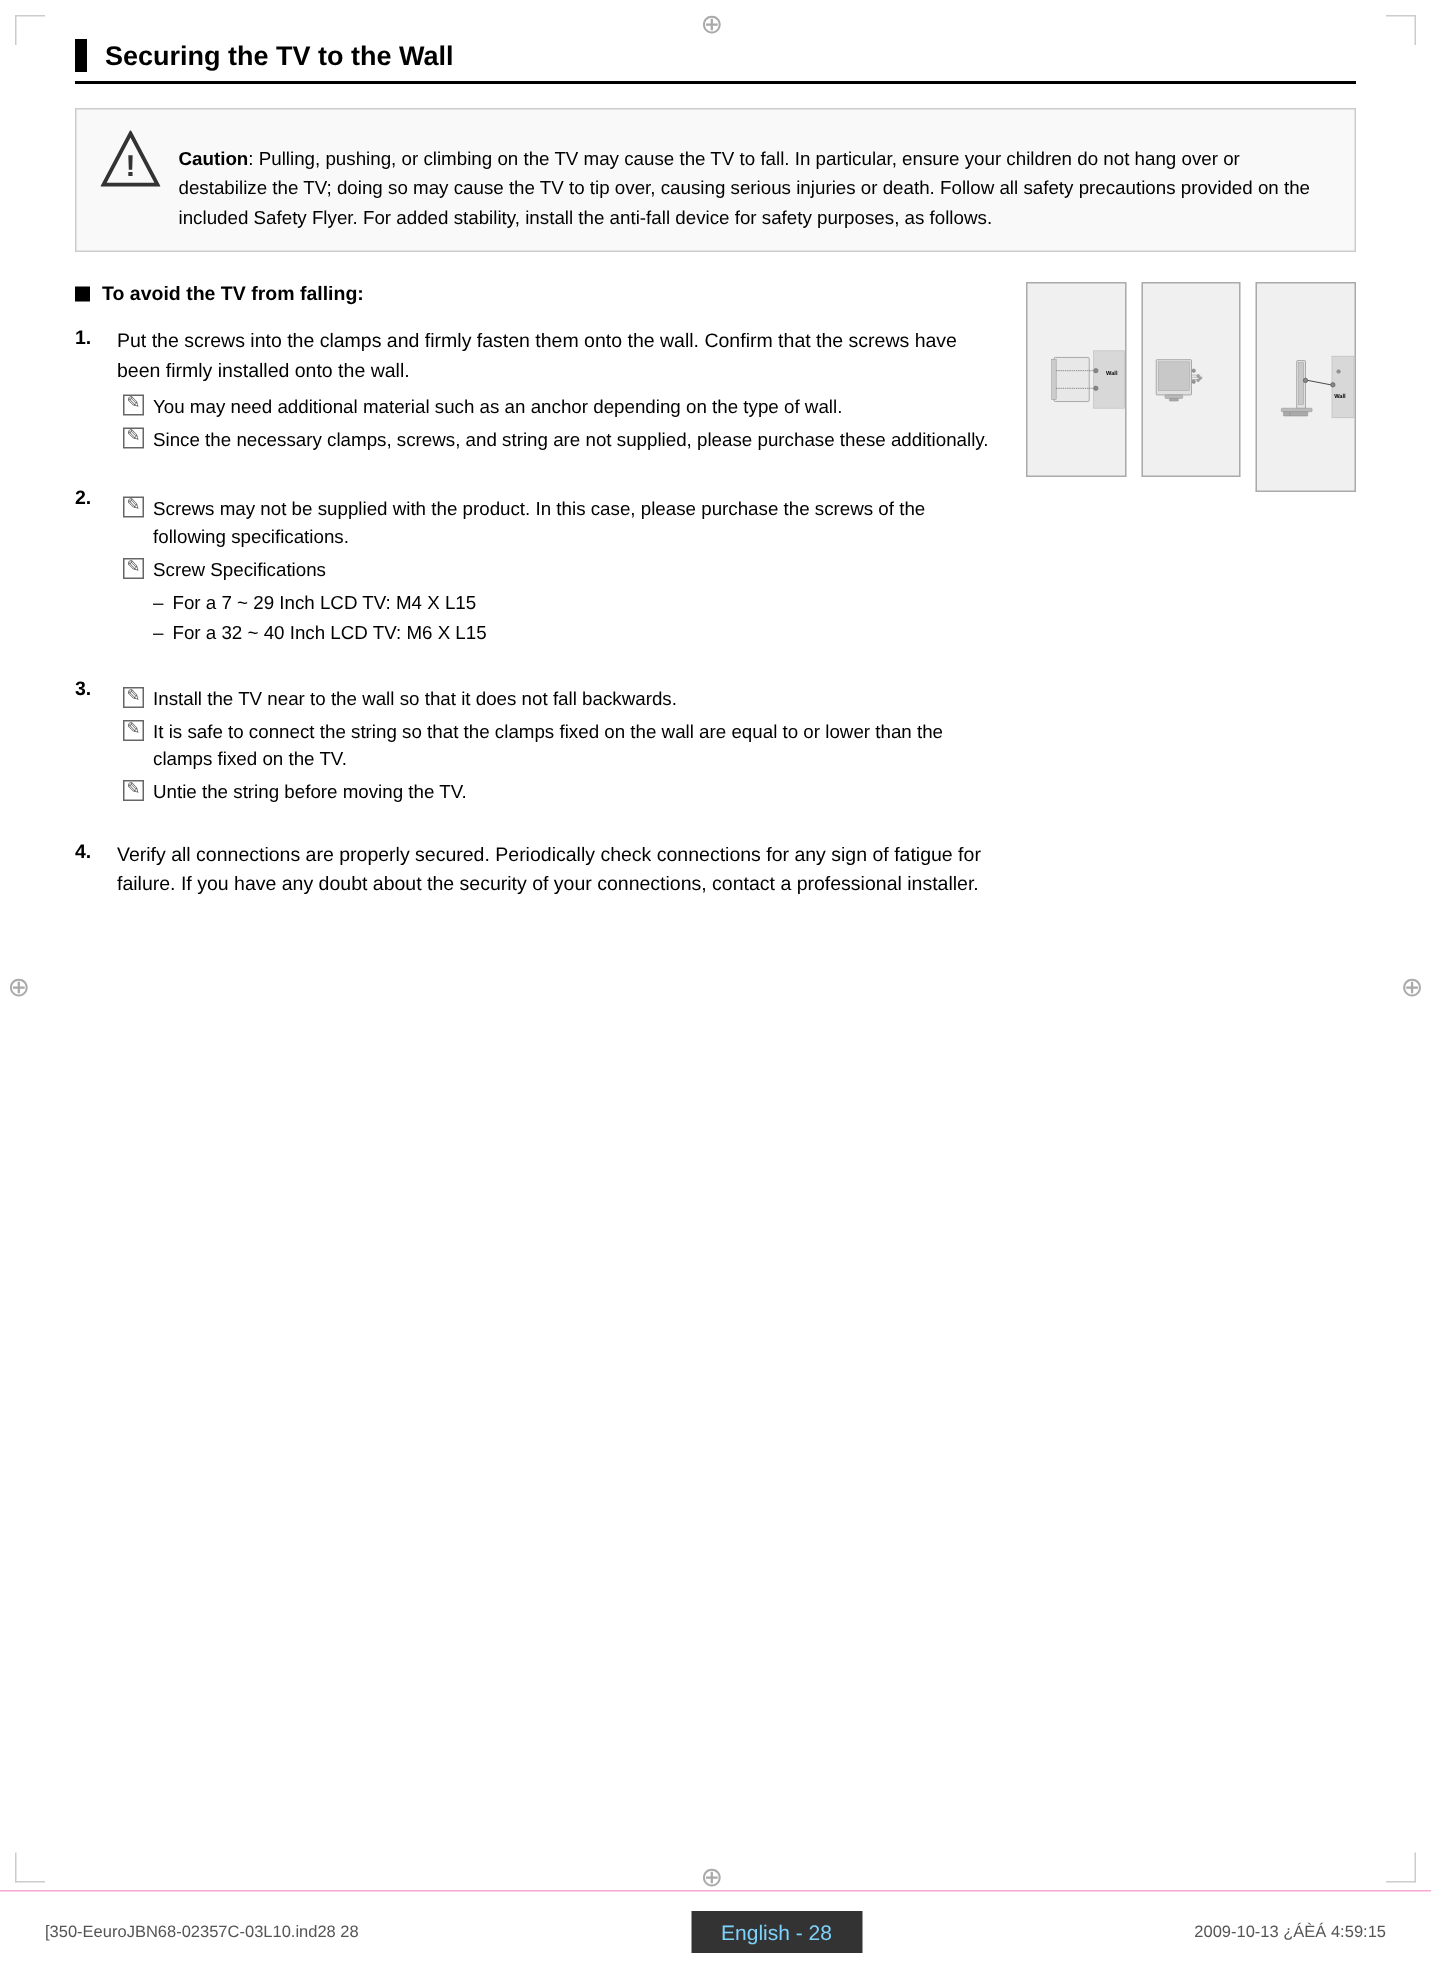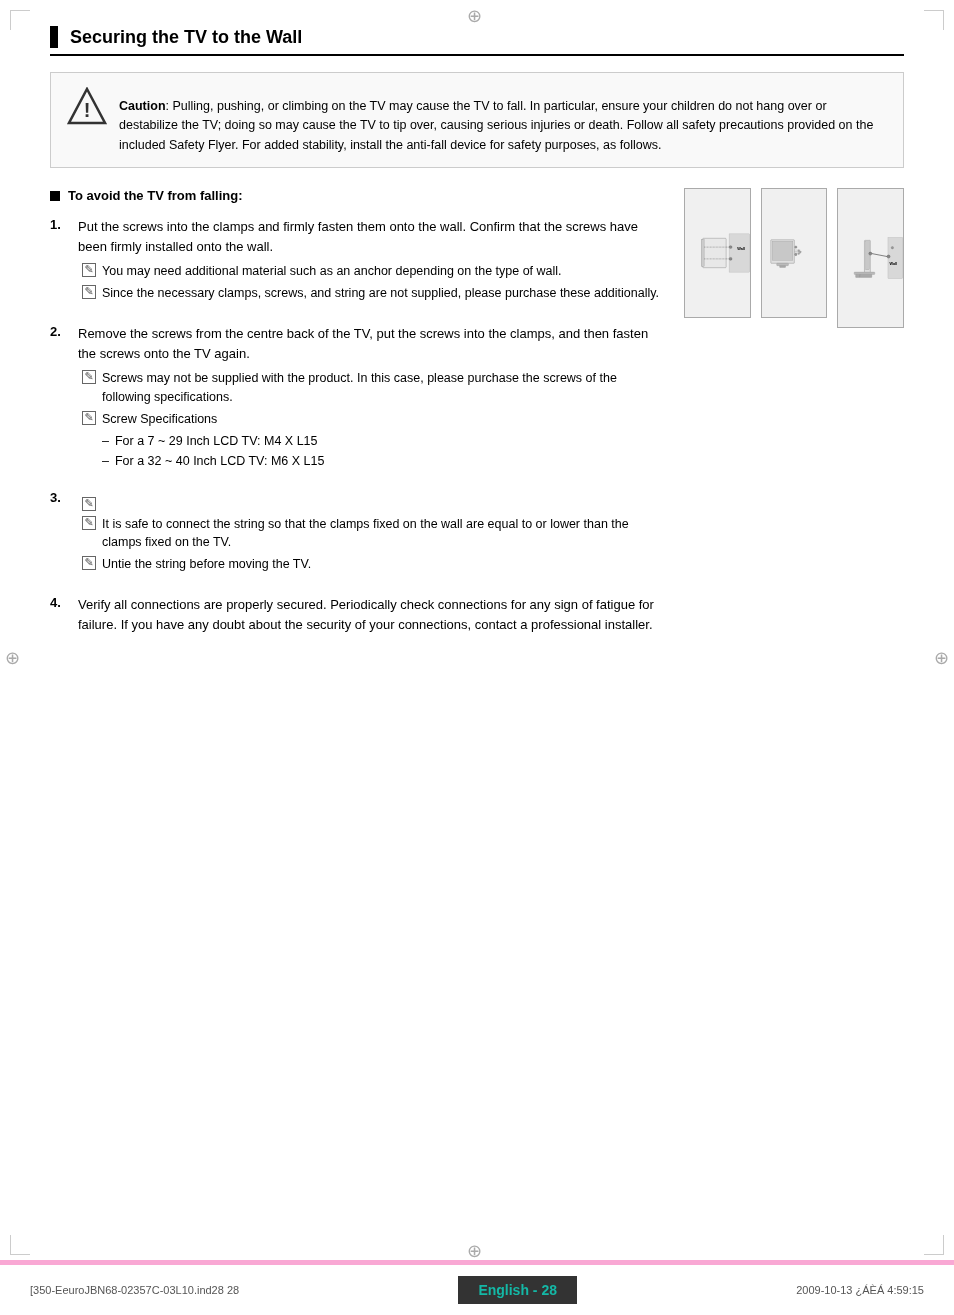--- a/index.html
+++ b/index.html
@@ -225,39 +225,39 @@
     }
 
     
     .footer {
       position: absolute;
       bottom: 0;
       left: 0;
       right: 0;
       height: 55px;
       background: #fff;
-      border-top: 5px solid #f9a8d4;
+      border-top: 1px solid #f9a8d4;
       display: flex;
       align-items: center;
       justify-content: space-between;
       padding: 0 30px;
     }
     .footer-left {
       font-size: 11px;
       color: #555;
     }
     .footer-center {
       display: flex;
       align-items: center;
       gap: 0;
     }
     .footer-page-badge {
       background: #333;
-      color: #14b8a6;
-      font-weight: bold;
+      color: #7dd3fc;
+      font-weight: normal;
       font-size: 14px;
       padding: 6px 20px;
     }
     .footer-right {
       font-size: 11px;
       color: #555;
     }
 
     
     .crosshair-left {
@@ -339,21 +339,20 @@
               <span class="note-icon">✎</span>
               <span>Since the necessary clamps, screws, and string are not supplied, please purchase these additionally.</span>
             </div>
           </div>
         </div>
       </div>
 
       <div class="step">
         <div class="step-number">2.</div>
         <div class="step-content">
-          <p>Remove the screws from the centre back of the TV, put the screws into the clamps, and then fasten the screws onto the TV again.</p>
           <div class="notes-list">
             <div class="note-item">
               <span class="note-icon">✎</span>
               <span>Screws may not be supplied with the product. In this case, please purchase the screws of the following specifications.</span>
             </div>
             <div class="note-item">
               <span class="note-icon">✎</span>
               <span>Screw Specifications</span>
             </div>
             <div class="dash-list">
@@ -369,20 +368,21 @@
           </div>
         </div>
       </div>
 
       <div class="step">
         <div class="step-number">3.</div>
         <div class="step-content">
           <div class="notes-list">
             <div class="note-item">
               <span class="note-icon">✎</span>
+              <span>Install the TV near to the wall so that it does not fall backwards.</span>
             </div>
             <div class="note-item">
               <span class="note-icon">✎</span>
               <span>It is safe to connect the string so that the clamps fixed on the wall are equal to or lower than the clamps fixed on the TV.</span>
             </div>
             <div class="note-item">
               <span class="note-icon">✎</span>
               <span>Untie the string before moving the TV.</span>
             </div>
           </div>

